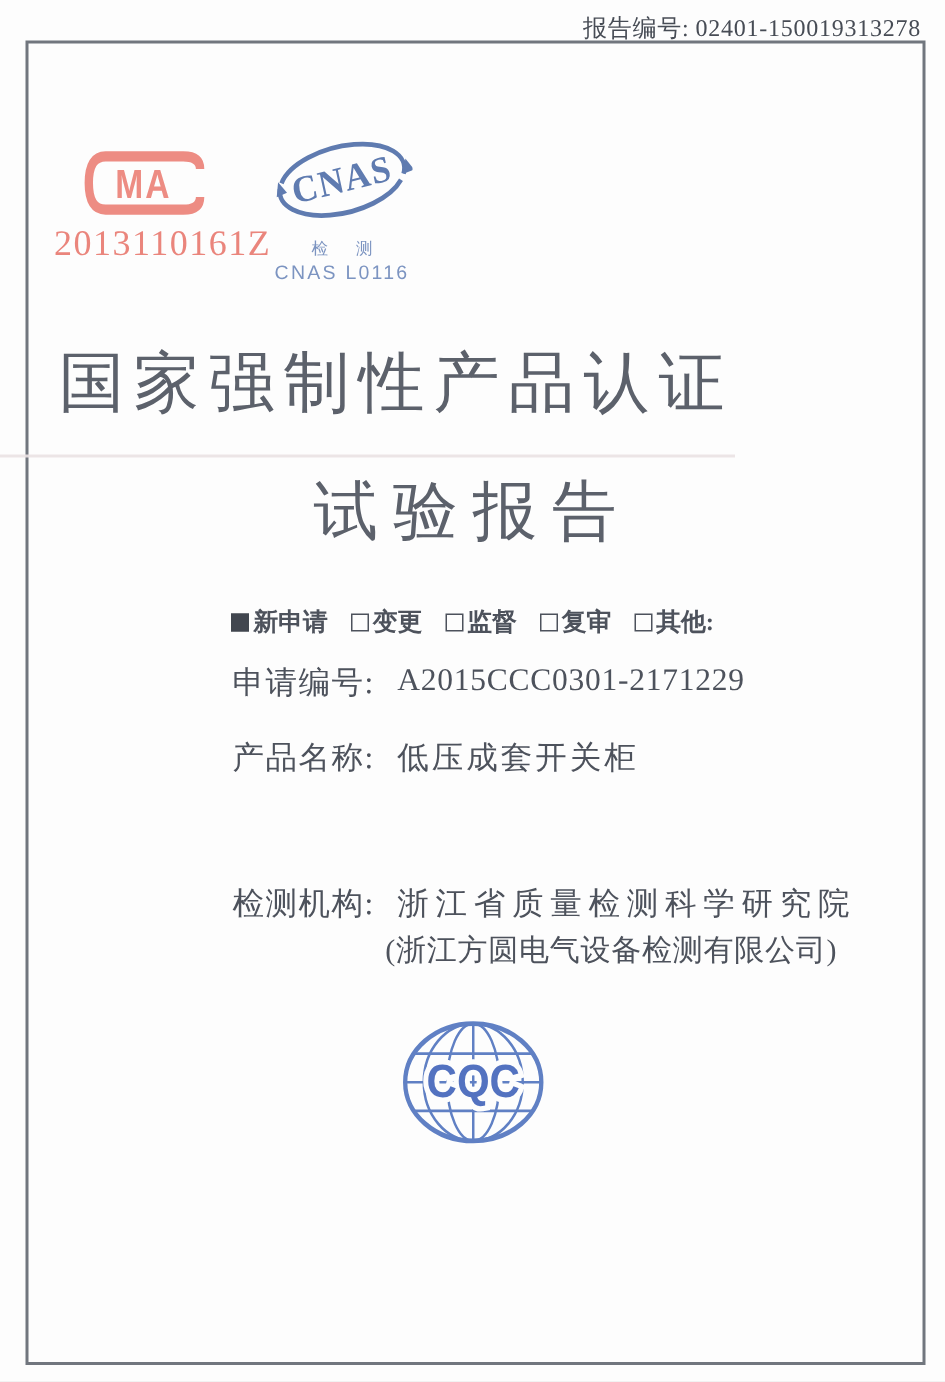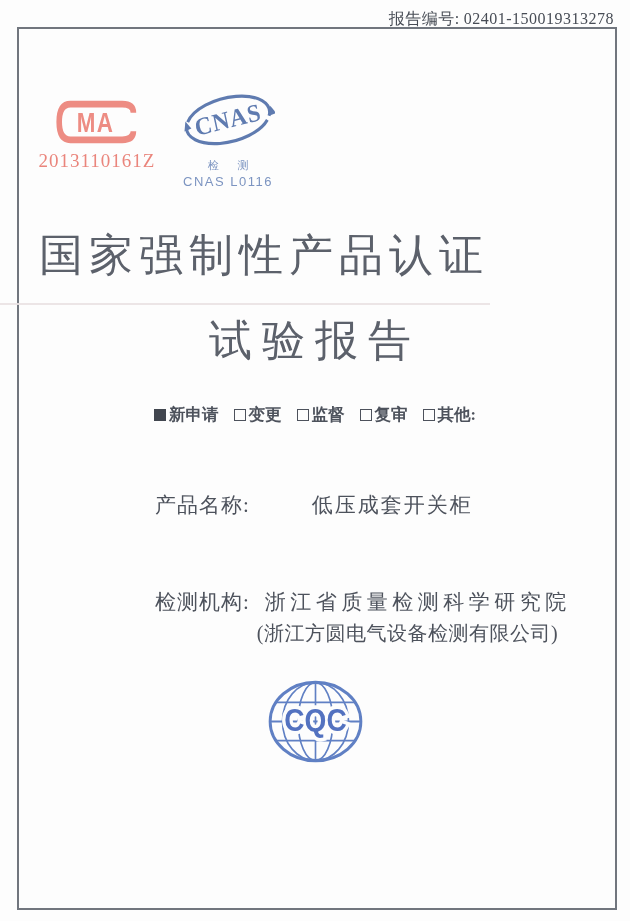--- a/index.html
+++ b/index.html
@@ -21,21 +21,21 @@
     border:2px solid #71767e;
   }
   .artifact-line{
     position:absolute;left:0;top:303px;width:490px;height:2px;
     background:#eae2e3;opacity:.9;
   }
   
   .cma{position:absolute;left:36px;top:100px;width:122px;text-align:center;}
   .cma svg{display:block;margin:0 auto;width:84px;height:44px;}
   .cma-number{
-    margin-top:6px;font-size:19px;letter-spacing:1px;
+    margin-top:6px;font-size:24px;letter-spacing:1px;
     color:#ea857c;white-space:nowrap;
   }
   
   .cnas{position:absolute;left:181px;top:84px;width:94px;text-align:center;}
   .cnas svg{display:block;width:94px;height:76px;}
   .cnas-caption{margin-top:-2px;font-size:11px;letter-spacing:8px;padding-left:8px;color:#7c94c1;}
   .cnas-code{margin-top:1px;font-size:13px;letter-spacing:1.5px;color:#7c94c1;font-family:"Liberation Sans","DejaVu Sans",sans-serif;}
   
   .title{
     position:absolute;left:0;top:226px;width:528px;
@@ -63,21 +63,21 @@
   .field{
     position:absolute;left:155px;display:flex;gap:15px;
     font-size:21px;color:#4d525c;white-space:nowrap;
   }
   .flabel{letter-spacing:1px;}
   .f1{top:441px;}
   .f2{top:491px;}
   .f3{top:538px;}
   .f4{top:588px;}
   .fvalue.code{letter-spacing:.5px;}
-  .fvalue.spaced2{letter-spacing:2px;margin-left:47px;}
+  .fvalue.spaced2{letter-spacing:2px;}
   .fvalues{display:flex;flex-direction:column;}
   .fvalue.spaced4{letter-spacing:4.5px;}
   .fvalue.line2{margin-top:4px;margin-left:-8px;font-size:20px;letter-spacing:.5px;}
   
   .cqc{position:absolute;left:266px;top:676px;width:99px;height:91px;}
 </style>
 </head>
 <body>
 
 <div class="page">
@@ -130,20 +130,24 @@
     <span class="cb-item">
       <span class="cb-box" data-checked="false"></span>
       <span>复审</span>
     </span>
     <span class="cb-item">
       <span class="cb-box" data-checked="false"></span>
       <span>其他:</span>
     </span>
   </div>
 
+  <div class="field f1">
+    <span class="flabel">申请编号:</span>
+    <span class="fvalue code">A2015CCC0301-2171229</span>
+  </div>
 
   <div class="field f2">
     <span class="flabel">产品名称:</span>
     <span class="fvalue spaced2">低压成套开关柜</span>
   </div>
 
 
   <div class="field f4">
     <span class="flabel">检测机构:</span>
     <span class="fvalues">

